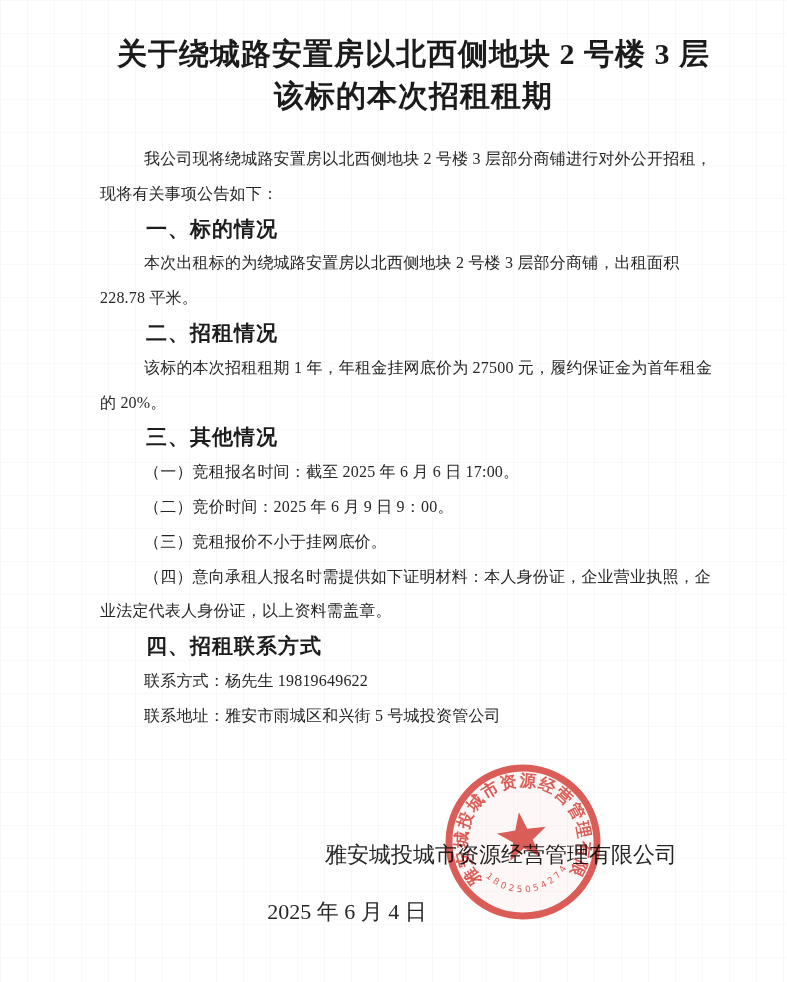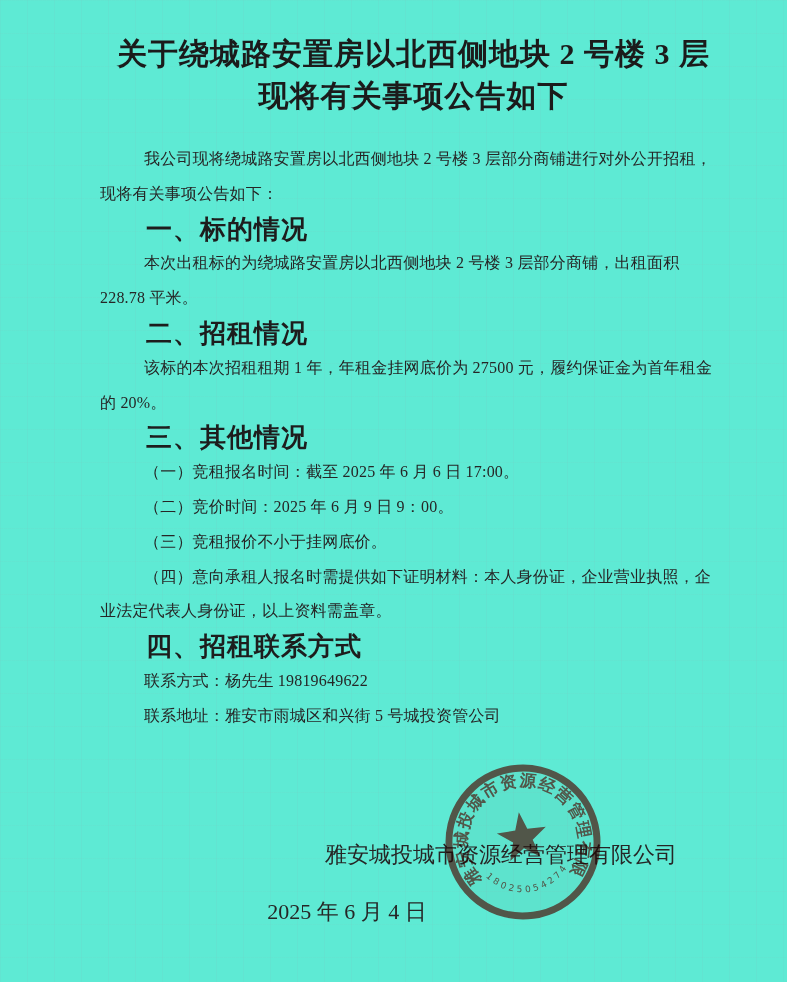--- a/index.html
+++ b/index.html
@@ -2,21 +2,21 @@
 <html lang="zh"><head>
 <meta charset="utf-8">
 <style>
   * { box-sizing: border-box; }
   html,body { margin:0; padding:0; background:#e8e8e8; }
   .page {
     position: relative;
     width: 787px;
     height: 982px;
     margin: 0 auto;
-    background: #5eead4;
+    background: #ffffff;
     overflow: hidden;
     font-family: "Liberation Serif", "DejaVu Serif", serif;
     color: #222;
   }
   
   .page::before {
     content:"";
     position:absolute; inset:0;
     background-image:
       linear-gradient(to right, rgba(160,160,170,0.07) 1px, transparent 1px),
@@ -41,21 +41,21 @@
     font-size: 16px;
     line-height: 34.8px;
     margin: 0;
     text-indent: 44px;
     letter-spacing: 0.2px;
     color: #262626;
   }
   .sec-heading {
     font-family: "DejaVu Sans", "Liberation Sans", sans-serif;
     font-weight: bold;
-    font-size: 26px;
+    font-size: 21px;
     line-height: 34.8px;
     margin: 0;
     text-indent: 46px;
     letter-spacing: 1px;
     color: #1d1d1d;
   }
   .signature-block { position: relative; }
   .sig-company {
     margin-top: 103px;
     font-size: 22px;
@@ -84,21 +84,21 @@
   }
 </style>
 </head>
 <body>
 
 <div class="page">
   <div class="content">
 
     <h1 class="doc-title">
       <span>关于绕城路安置房以北西侧地块 2 号楼 3 层</span><br>
-      <span>现将有关事项公告如下</span>
+      <span>该标的本次招租租期</span>
     </h1>
 
     <p class="para">我公司现将绕城路安置房以北西侧地块 2 号楼 3 层部分商铺进行对外公开招租，现将有关事项公告如下：</p>
 
     <p class="sec-heading">一、标的情况</p>
     <p class="para">本次出租标的为绕城路安置房以北西侧地块 2 号楼 3 层部分商铺，出租面积 228.78 平米。</p>
 
     <p class="sec-heading">二、招租情况</p>
     <p class="para">该标的本次招租租期 1 年，年租金挂网底价为 27500 元，履约保证金为首年租金的 20%。</p>
 

